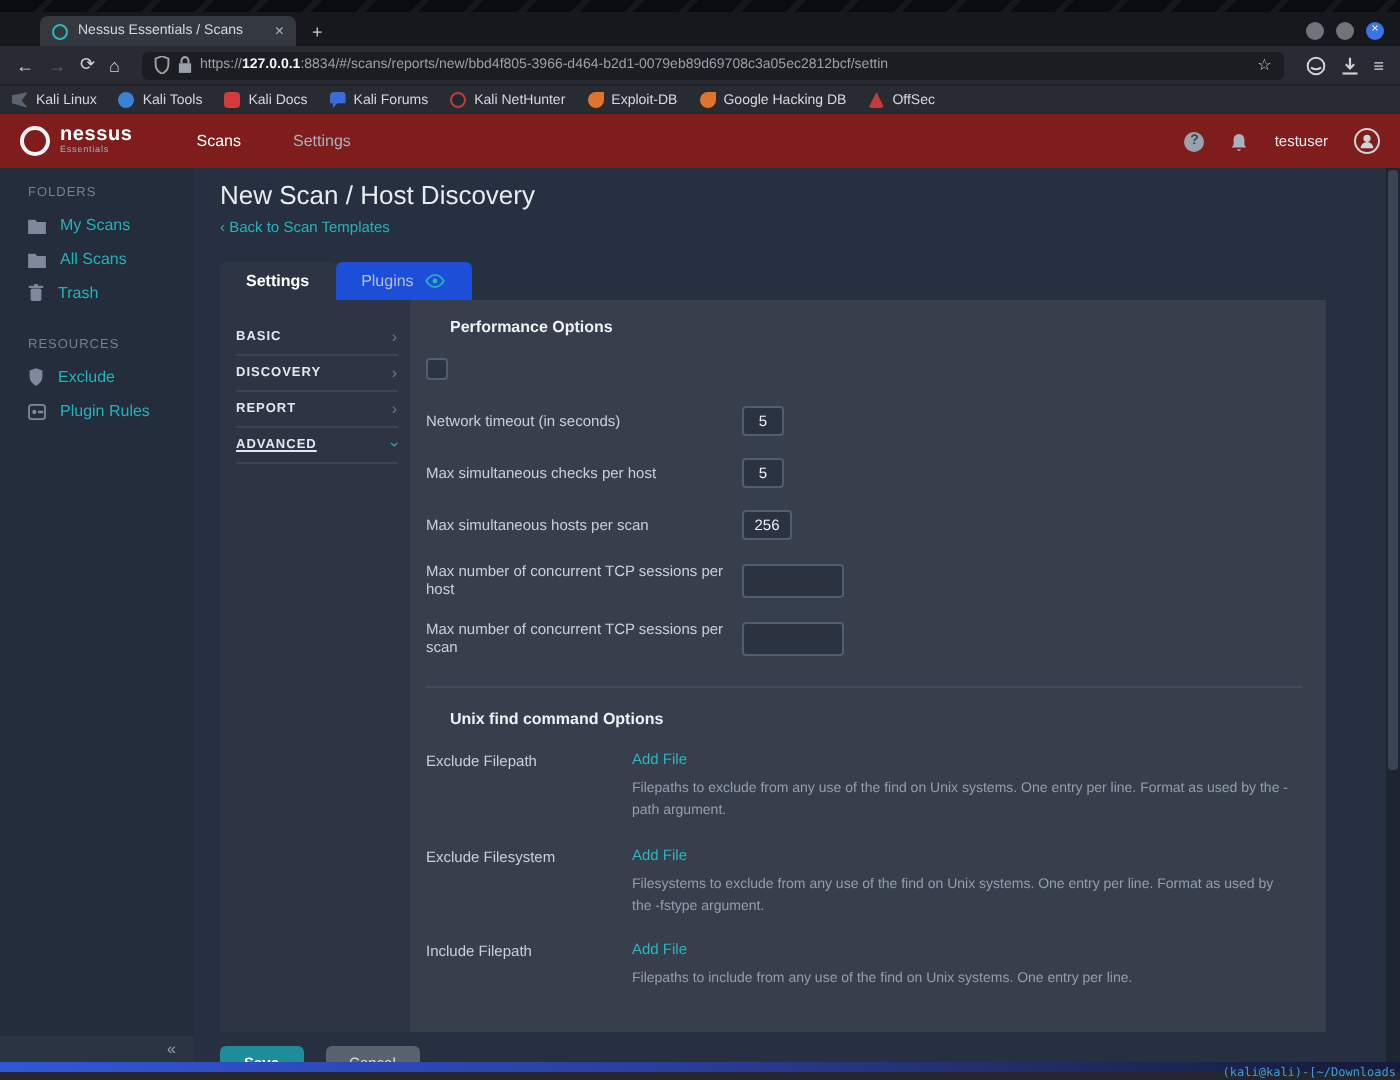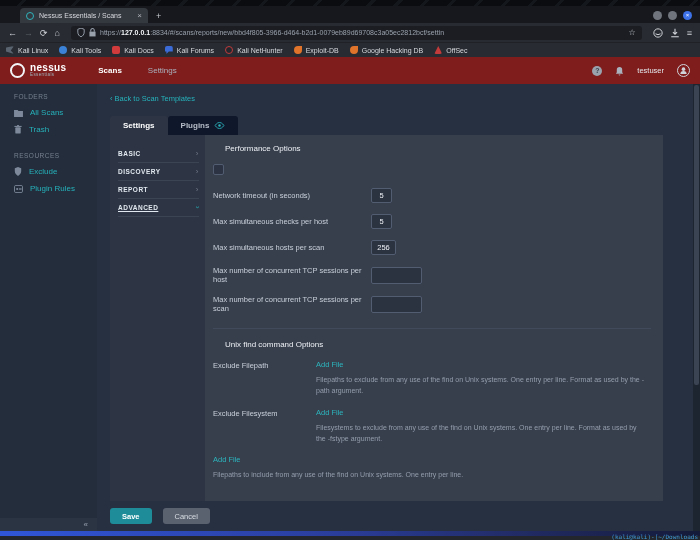--- a/index.html
+++ b/index.html
@@ -41,50 +41,50 @@
 
   
   .app { flex:1; display:flex; flex-direction:column; min-height:0; }
   .app-header { height:27px; background:#7f1d1d; display:flex; align-items:center; padding:0 10px; flex:none; }
   .logo-ring { width:15px; height:15px; border:2px solid #f2f4f6; border-radius:50%; clip-path:polygon(50% -10%,110% 25%,110% 80%,50% 110%,-10% 80%,-10% 25%); margin-right:5px; }
   .brand { line-height:1; }
   .brand-name { font-size:10px; font-weight:bold; color:#ffffff; letter-spacing:.3px; }
   .brand-sub { font-size:4.5px; color:#9fb4bb; letter-spacing:.4px; }
   .app-nav { display:flex; gap:26px; margin-left:32px; }
   .app-nav-item { font-size:8px; color:#aab2bd; }
-  .app-nav-item.active { color:#ffffff; font-weight:bold; }
+  .app-nav-item.active { color:#ffffff; font-weight:normal; }
   .hdr-right { margin-left:auto; display:flex; align-items:center; gap:13px;padding-left:44px; }
   .help-ic { width:10px; height:10px; border-radius:50%; background:#9aa3ad; color:#3a434f; font-size:7px; font-weight:bold; text-align:center; line-height:10px; }
   .username { font-size:7.5px; color:#e3e7eb; }
   .avatar { width:13px; height:13px; border:1px solid #cfd4da; border-radius:50%; display:flex; align-items:center; justify-content:center; }
 
   .app-body { flex:1; display:flex; min-height:0; background:#273040; }
   .sidebar { width:97px; background:#232d3b; display:flex; flex-direction:column; padding-top:9px; flex:none; }
   .side-label { font-size:6.5px; color:#76808f; letter-spacing:.5px; padding:0 0 4px 14px; }
   .side-item { display:flex; align-items:center; gap:7px; padding:4px 0 4px 14px; font-size:8px; color:#26b2bb; }
   .side-gap { height:14px; }
   .side-collapse { margin-top:auto; height:13px; background:#2a3442; display:flex; align-items:center; justify-content:flex-end; padding-right:9px; font-size:8px; color:#97a0ad; }
 
   .main { flex:1; padding:6px 0 0 13px; display:flex; flex-direction:column; min-width:0; }
   .page-title { font-size:13px; color:#e8ecf0; font-weight:400; }
   .back-link { font-size:7.5px; color:#26b2bb; margin-top:4px; }
   .tabs { display:flex; margin-top:13px; }
   .stab { height:19px; display:flex; align-items:center; gap:5px; padding:0 13px; font-size:8px; border-radius:3px 3px 0 0; }
   .stab.active { background:#2d3544; color:#ffffff; font-weight:bold; }
-  .stab.inactive { background:#0f172a; color:#b7bec9;font-weight:bold; }
+  .stab.inactive { background:#1d4ed8; color:#b7bec9; }
 
   .panel { width:553px; background:#2d3544; display:flex; flex:none; height:366px; }
   .set-nav { width:95px; padding:10px 6px 0 8px; flex:none; }
   .set-nav-item { display:flex; align-items:center; justify-content:space-between; height:18px; border-bottom:1px solid #3b4453; font-size:6.5px; font-weight:bold; letter-spacing:.5px; color:#e2e8ef; }
   .set-nav-item .chev { color:#6f7989; font-size:8px; font-weight:normal; }
   .set-nav-item.active .lbl { text-decoration:underline; }
   .set-nav-item.active .chev { color:#26b2bb; display:inline-block; transform:rotate(90deg); }
 
   .section { flex:1; background:#373f4d; margin:0; padding:9px 12px 0 8px; }
-  .sec-heading { font-size:8px; font-weight:normal; color:#eef1f5; margin-bottom:11px;padding-left:12px; }
+  .sec-heading { font-size:8px; font-weight:bold; color:#eef1f5; margin-bottom:11px;padding-left:12px; }
   .chk-row { display:flex; align-items:center; margin-bottom:13px; }
   .chk { width:11px; height:11px; background:#2c3342; border:1px solid #525d72; border-radius:2px; flex:none; }
   .chk-lbl { font-size:7.5px; color:#c9d0da; margin-left:9px; }
   .f-row { display:flex; align-items:center; margin-bottom:11px; }
   .f-lbl { width:158px; font-size:7.5px; color:#c9d0da; flex:none; }
   .inp { background:#2b3240; border:1px solid #525d72; border-radius:2px; height:15px; color:#eef1f5; font-size:7.5px; text-align:center; }
   .inp-s { width:21px; }
   .inp-m { width:25px; }
   .inp-l { width:51px; height:17px; }
 
@@ -229,20 +229,26 @@
     </div>
 
     <div class="app-body">
 
       <div class="sidebar">
         <div class="side-label">FOLDERS</div>
         <div class="side-item">
           <svg width="9" height="8" viewBox="0 0 10 9">
               <path d="M0 1h4l1 1.2h5V9H0z" fill="#7e8a9c"></path>
             </svg>
+          <span>My Scans</span>
+        </div>
+        <div class="side-item">
+          <svg width="9" height="8" viewBox="0 0 10 9">
+              <path d="M0 1h4l1 1.2h5V9H0z" fill="#7e8a9c"></path>
+            </svg>
           <span>All Scans</span>
         </div>
         <div class="side-item">
           <svg width="8" height="9" viewBox="0 0 8 10">
               <rect x="1" y="2.5" width="6" height="7" rx="1" fill="#7e8a9c"></rect>
               <rect x="0" y="1" width="8" height="1.2" fill="#7e8a9c"></rect>
               <rect x="3" y="0" width="2" height="1.2" fill="#7e8a9c"></rect>
             </svg>
           <span>Trash</span>
         </div>
@@ -261,20 +267,21 @@
               <rect x="5.5" y="3.8" width="3" height="1.4" fill="#7e8a9c"></rect>
             </svg>
           <span>Plugin Rules</span>
         </div>
         <div class="side-collapse">
             <span>«</span>
           </div>
       </div>
 
       <div class="main">
+        <div class="page-title">New Scan / Host Discovery</div>
         <div class="back-link"><span>‹</span> <span>Back to Scan Templates</span></div>
 
         <div class="tabs">
           <div class="stab active">
               <span>Settings</span>
             </div>
           <div class="stab inactive">
             <span>Plugins</span>
             <svg width="11" height="7" viewBox="0 0 12 8">
                 <path d="M6 0.5C3 0.5 1 4 1 4s2 3.5 5 3.5S11 4 11 4 9 0.5 6 0.5z" fill="none" stroke="#2ab3bb"></path>
@@ -342,20 +349,21 @@
                 </span>
               </div>
               <div class="u-row">
                 <span class="u-lbl">Exclude Filesystem</span>
                 <span class="u-right">
                   <div class="u-link">Add File</div>
                   <div class="u-desc">Filesystems to exclude from any use of the find on Unix systems. One entry per line. Format as used by the -fstype argument.</div>
                 </span>
               </div>
               <div class="u-row">
+                <span class="u-lbl">Include Filepath</span>
                 <span class="u-right">
                   <div class="u-link">Add File</div>
                   <div class="u-desc">Filepaths to include from any use of the find on Unix systems. One entry per line.</div>
                 </span>
               </div>
             </div>
           </div>
         </div>
 
         <div class="actions">

